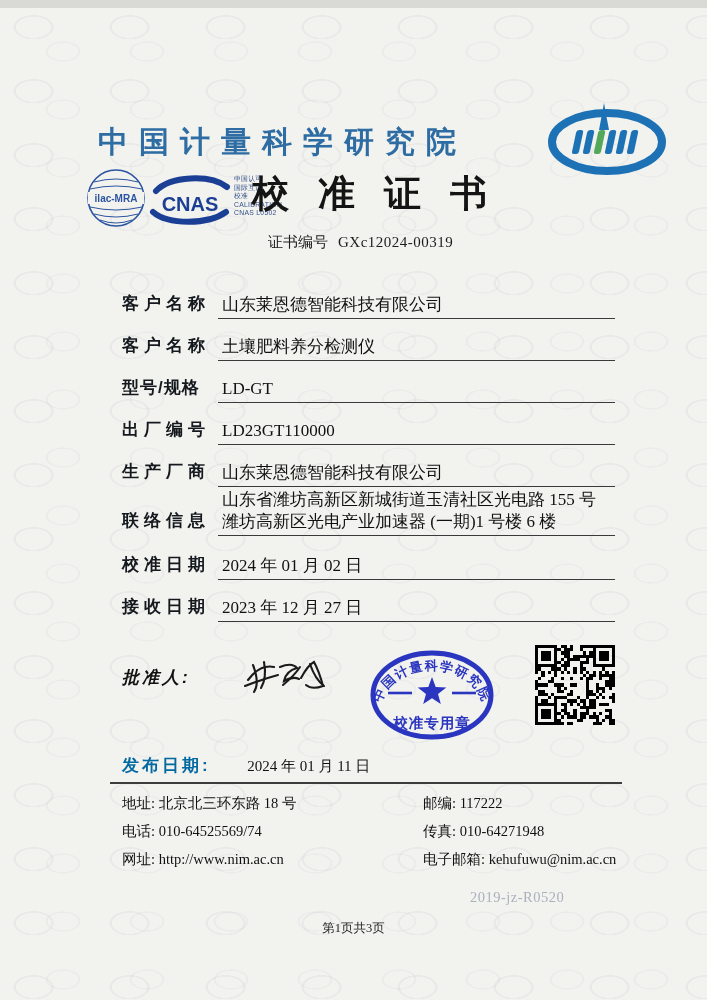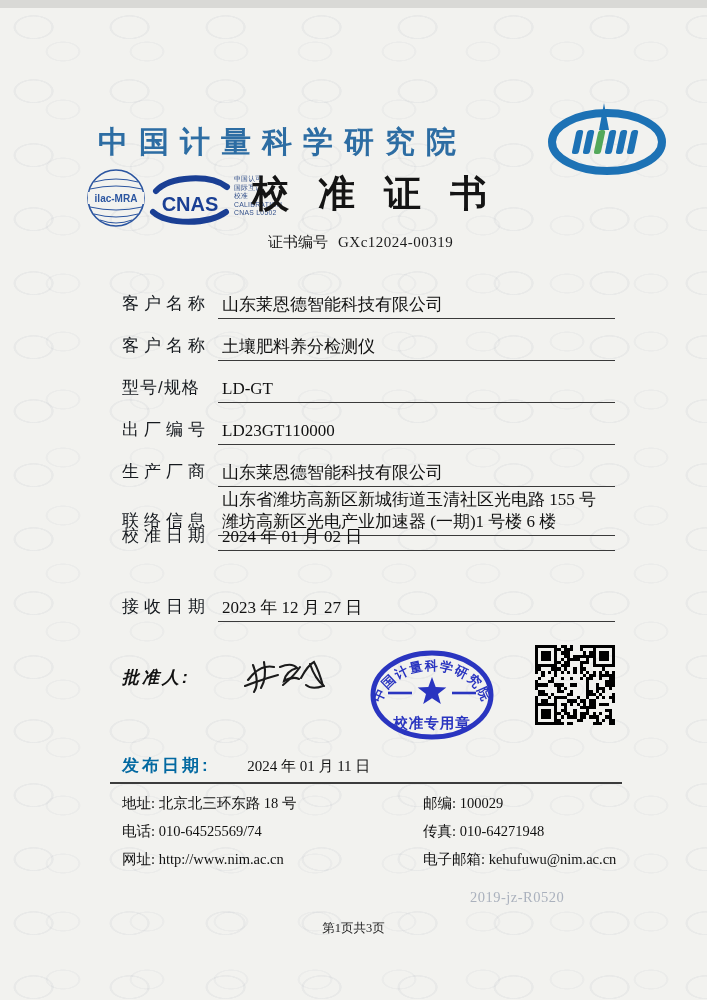--- a/index.html
+++ b/index.html
@@ -35,21 +35,21 @@
     font-size:15px; color:#1c1c1c; white-space:nowrap;
   }
   .cert-line .num { margin-left:10px; letter-spacing:0.5px; }
 
   .field-row { position:absolute; left:122px; width:493px; height:29px; }
   .field-row .underline {
     position:absolute; left:96px; right:0; bottom:0;
     border-bottom:1.5px solid #3a3a3a;
   }
   .field-row .flabel {
-    position:absolute; left:0; bottom:4px; font-size:17px; font-weight:400;
+    position:absolute; left:0; bottom:4px; font-size:17px; font-weight:700;
     color:#15191e; letter-spacing:5px; white-space:nowrap;
   }
   .field-row .fvalue {
     position:absolute; left:100px; bottom:3px; right:4px;
     font-family:"Liberation Serif", serif; font-size:17px; color:#111;
     line-height:22px;
   }
   .field-row.tall { height:50px; }
 
   .approver-label {
@@ -159,21 +159,21 @@
   <div class="field-row" style="top:450px;">
     <span class="flabel">生产厂商</span>
     <span class="fvalue">山东莱恩德智能科技有限公司</span>
     <span class="underline"></span>
   </div>
   <div class="field-row tall" style="top:478px;">
     <span class="flabel">联络信息</span>
     <span class="fvalue">山东省潍坊高新区新城街道玉清社区光电路 155 号潍坊高新区光电产业加速器 (一期)1 号楼 6 楼</span>
     <span class="underline"></span>
   </div>
-  <div class="field-row" style="top:514px;">
+  <div class="field-row" style="top:543px;">
     <span class="flabel">校准日期</span>
     <span class="fvalue">2024 年 01 月 02 日</span>
     <span class="underline"></span>
   </div>
   <div class="field-row" style="top:585px;">
     <span class="flabel">接收日期</span>
     <span class="fvalue">2023 年 12 月 27 日</span>
     <span class="underline"></span>
   </div>
 
@@ -530,21 +530,21 @@
   </div>
 
   <div class="abs issue-row">
     <span class="ilabel">发布日期:</span>
     <span class="ivalue">2024 年 01 月 11 日</span>
   </div>
 
   <div class="abs divider"></div>
 
   <div class="contact-cell" style="left:122px; top:786px;">地址: 北京北三环东路 18 号</div>
-  <div class="contact-cell" style="left:423px; top:786px;">邮编: 100029</div>
+  <div class="contact-cell" style="left:423px; top:786px;">邮编: 117222</div>
   <div class="contact-cell" style="left:122px; top:814px;">电话: 010-64525569/74</div>
   <div class="contact-cell" style="left:423px; top:814px;">传真: 010-64271948</div>
   <div class="contact-cell" style="left:122px; top:842px;">网址: http://www.nim.ac.cn</div>
   <div class="contact-cell" style="left:423px; top:842px;">电子邮箱: kehufuwu@nim.ac.cn</div>
 
   <div class="abs form-code">2019-jz-R0520</div>
   <div class="abs page-number">第1页共3页</div>
 
 </div>
 

